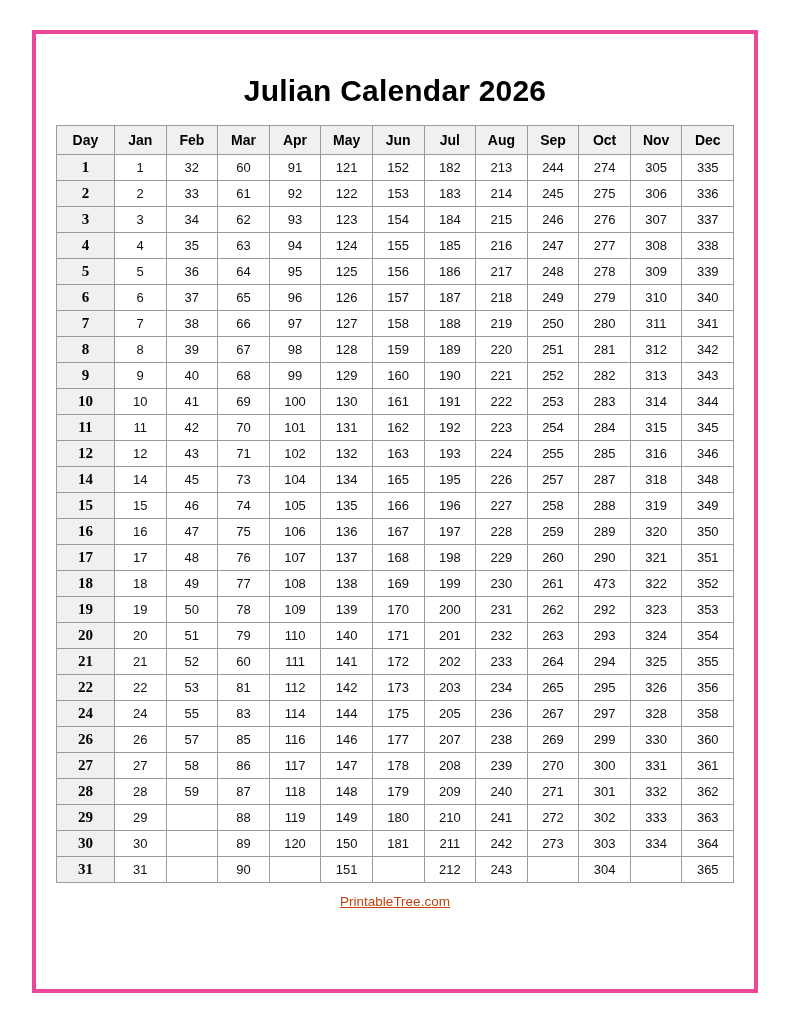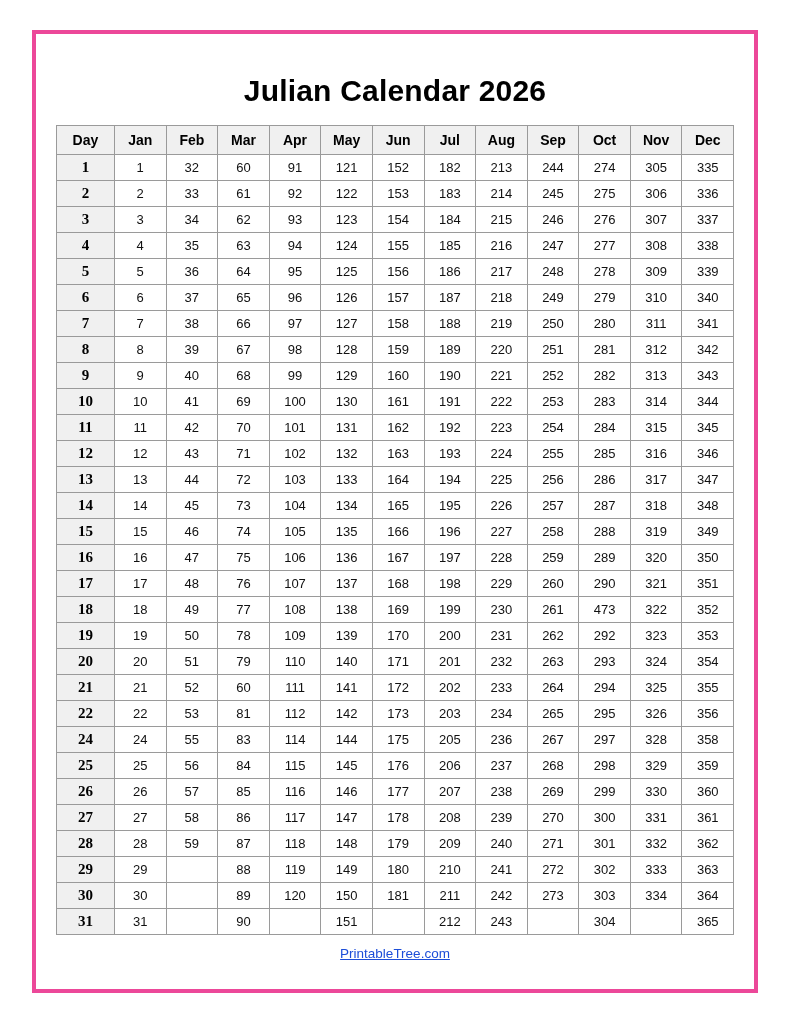--- a/index.html
+++ b/index.html
@@ -99,21 +99,21 @@
   table.julian-table col.col-month { width: 51.6px; }
 
   
   .footer-area {
     text-align: center;
     padding-top: 9px;
   }
   .footer-link {
     font-family: "Liberation Sans", sans-serif;
     font-size: 13.5px;
-    color: #1d4ed8;
+    color: #c2410c;
     text-decoration: underline;
     cursor: pointer;
   }
 </style>
 </head>
 <body>
 
 <div class="page-frame">
 
   <h1 class="page-title">Julian Calendar 2026</h1>
@@ -327,35 +327,20 @@
             <td>132</td>
             <td>163</td>
             <td>193</td>
             <td>224</td>
             <td>255</td>
             <td>285</td>
             <td>316</td>
             <td>346</td>
           </tr>
           <tr>
-            <td class="day-cell">13</td>
-            <td>13</td>
-            <td>44</td>
-            <td>72</td>
-            <td>103</td>
-            <td>133</td>
-            <td>164</td>
-            <td>194</td>
-            <td>225</td>
-            <td>256</td>
-            <td>286</td>
-            <td>317</td>
-            <td>347</td>
-          </tr>
-          <tr>
             <td class="day-cell">14</td>
             <td>14</td>
             <td>45</td>
             <td>73</td>
             <td>104</td>
             <td>134</td>
             <td>165</td>
             <td>195</td>
             <td>226</td>
             <td>257</td>
@@ -492,35 +477,20 @@
             <td>144</td>
             <td>175</td>
             <td>205</td>
             <td>236</td>
             <td>267</td>
             <td>297</td>
             <td>328</td>
             <td>358</td>
           </tr>
           <tr>
-            <td class="day-cell">25</td>
-            <td>25</td>
-            <td>56</td>
-            <td>84</td>
-            <td>115</td>
-            <td>145</td>
-            <td>176</td>
-            <td>206</td>
-            <td>237</td>
-            <td>268</td>
-            <td>298</td>
-            <td>329</td>
-            <td>359</td>
-          </tr>
-          <tr>
             <td class="day-cell">26</td>
             <td>26</td>
             <td>57</td>
             <td>85</td>
             <td>116</td>
             <td>146</td>
             <td>177</td>
             <td>207</td>
             <td>238</td>
             <td>269</td>

